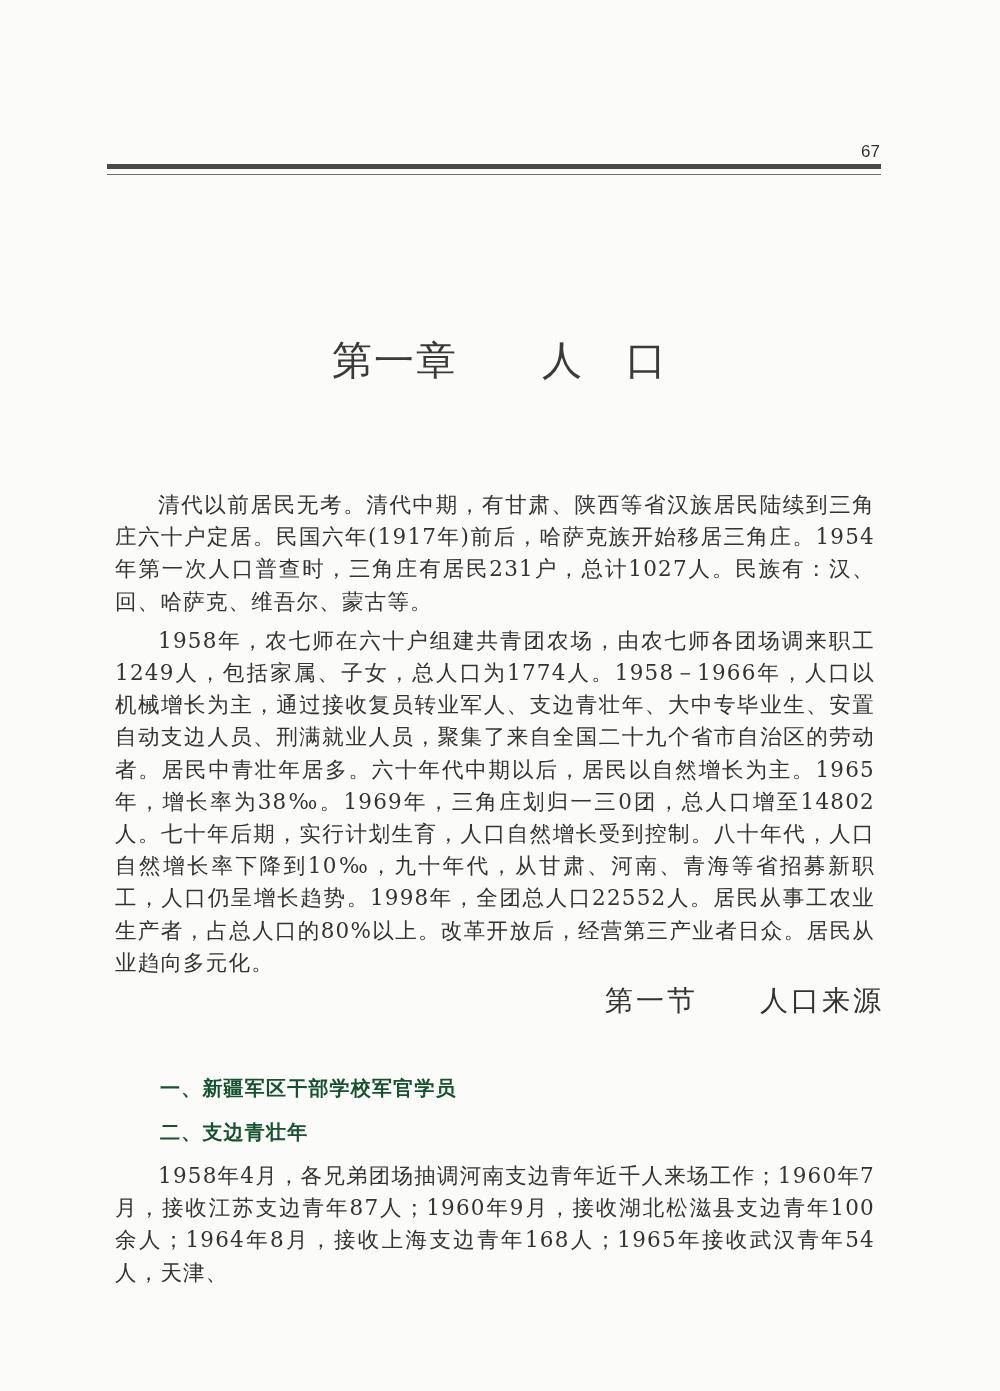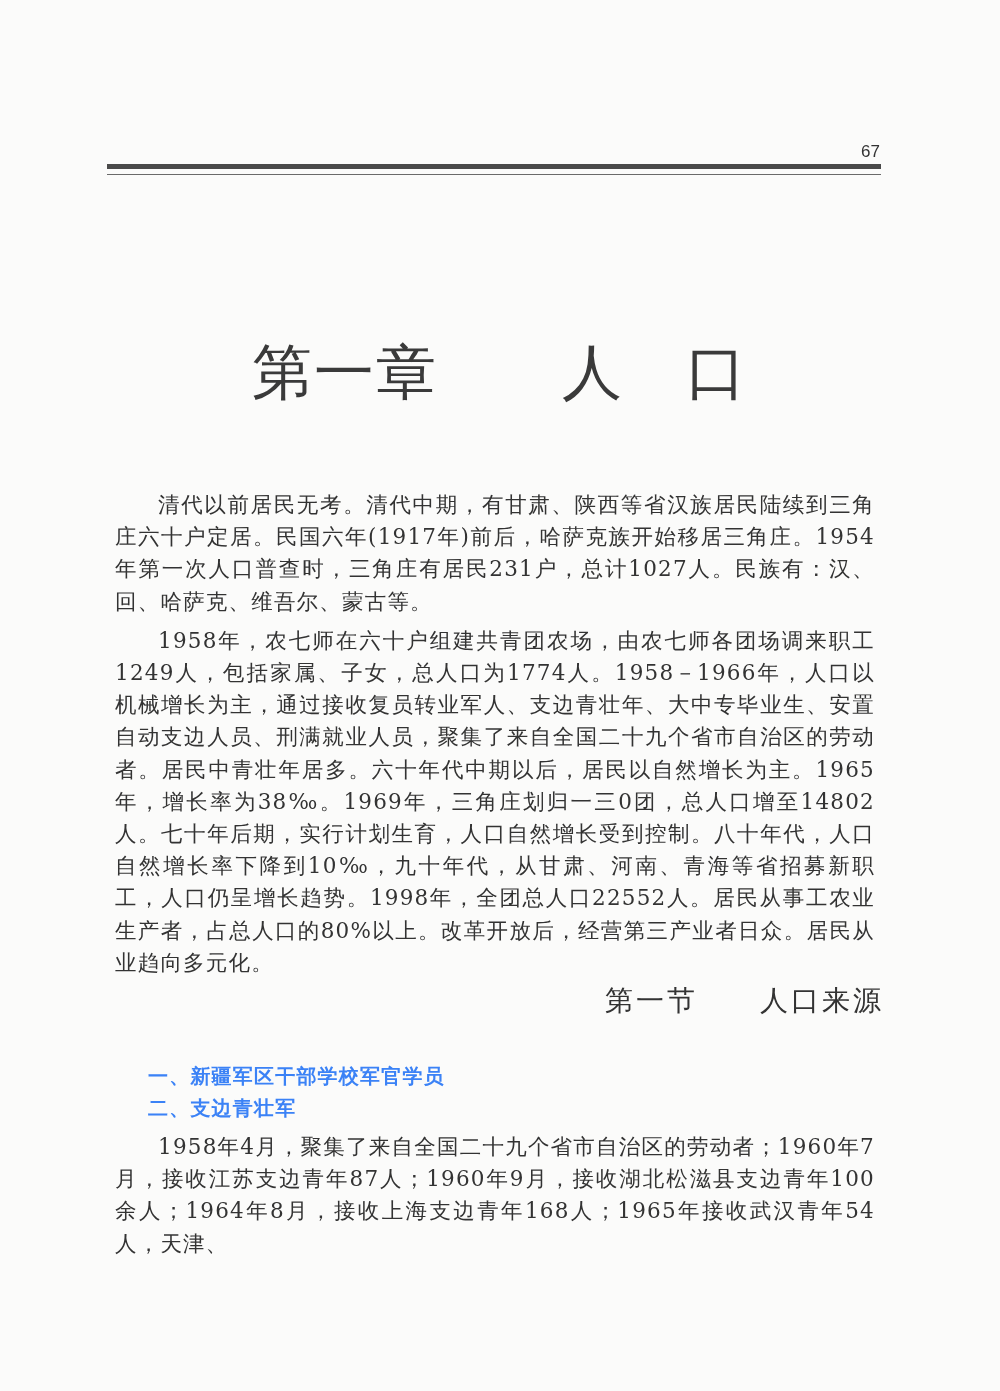--- a/index.html
+++ b/index.html
@@ -8,36 +8,36 @@
     font-family: "DejaVu Serif", "Liberation Serif", serif; color: #2e2e2e;
   }
   .page-number {
     position: absolute; left: 820px; top: 142px; width: 60px; text-align: right;
     font-family: Liberation Sans, sans-serif; font-size: 17px; color: #333;
   }
   .rule-thick { position: absolute; left: 107px; top: 164px; width: 774px; height: 5px; background: #4a4a4a; }
   .rule-thin { position: absolute; left: 107px; top: 174px; width: 774px; height: 1px; background: #6a6a6a; }
   .chapter-title {
     position: absolute; left: 0; width: 1000px; top: 333px; text-align: center;
-    font-size: 60px; font-weight: normal; color: #3a3a3a; letter-spacing: 2px;
+    font-size: 40px; font-weight: normal; color: #3a3a3a; letter-spacing: 2px;
     white-space: pre;
   }
   .body-text {
     position: absolute; left: 108px; width: 774px;
     font-size: 21.5px; line-height: 32.2px; letter-spacing: 1.2px; text-align: justify;
     color: #333;
   }
   .para { margin: 7px; text-indent: 2em; }
   .section-title {
     position: absolute; left: 0; width: 884px; top: 982px; text-align: right;
     font-size: 28px; color: #333; letter-spacing: 3px; white-space: pre;
   }
   .sub-heading {
-    margin: 0; text-indent: 2em; font-family: "DejaVu Sans", "Liberation Sans", sans-serif;
-    font-size: 20px; font-weight: bold; color: #3b82f6; line-height: 32px;
+    margin: 12px; text-indent: 2em; font-family: "DejaVu Sans", "Liberation Sans", sans-serif;
+    font-size: 20px; font-weight: bold; color: #14532d; line-height: 32px;
   }
   .body-lower { top: 1060px; }
   .body-upper { top: 482px; }
 </style>
 </head>
 <body>
 
 <div>
   <div class="page-number">67</div>
   <div class="rule-thick"></div>
@@ -47,16 +47,16 @@
 
   <div class="body-text body-upper">
     <p class="para">清代以前居民无考。清代中期，有甘肃、陕西等省汉族居民陆续到三角庄六十户定居。民国六年(1917年)前后，哈萨克族开始移居三角庄。1954年第一次人口普查时，三角庄有居民231户，总计1027人。民族有：汉、回、哈萨克、维吾尔、蒙古等。</p>
     <p class="para">1958年，农七师在六十户组建共青团农场，由农七师各团场调来职工1249人，包括家属、子女，总人口为1774人。1958－1966年，人口以机械增长为主，通过接收复员转业军人、支边青壮年、大中专毕业生、安置自动支边人员、刑满就业人员，聚集了来自全国二十九个省市自治区的劳动者。居民中青壮年居多。六十年代中期以后，居民以自然增长为主。1965年，增长率为38‰。1969年，三角庄划归一三0团，总人口增至14802人。七十年后期，实行计划生育，人口自然增长受到控制。八十年代，人口自然增长率下降到10‰，九十年代，从甘肃、河南、青海等省招募新职工，人口仍呈增长趋势。1998年，全团总人口22552人。居民从事工农业生产者，占总人口的80%以上。改革开放后，经营第三产业者日众。居民从业趋向多元化。</p>
   </div>
 
   <div class="section-title">第一节　　人口来源</div>
 
   <div class="body-text body-lower">
     <p class="sub-heading">一、新疆军区干部学校军官学员</p>
-    <p class="sub-heading">二、支边青壮军</p>
-    <p class="para">1958年4月，聚集了来自全国二十九个省市自治区的劳动者；1960年7月，接收江苏支边青年87人；1960年9月，接收湖北松滋县支边青年100余人；1964年8月，接收上海支边青年168人；1965年接收武汉青年54人，天津、</p>
+    <p class="sub-heading">二、支边青壮年</p>
+    <p class="para">1958年4月，各兄弟团场抽调河南支边青年近千人来场工作；1960年7月，接收江苏支边青年87人；1960年9月，接收湖北松滋县支边青年100余人；1964年8月，接收上海支边青年168人；1965年接收武汉青年54人，天津、</p>
   </div>
 </div>
 
 </body></html>

